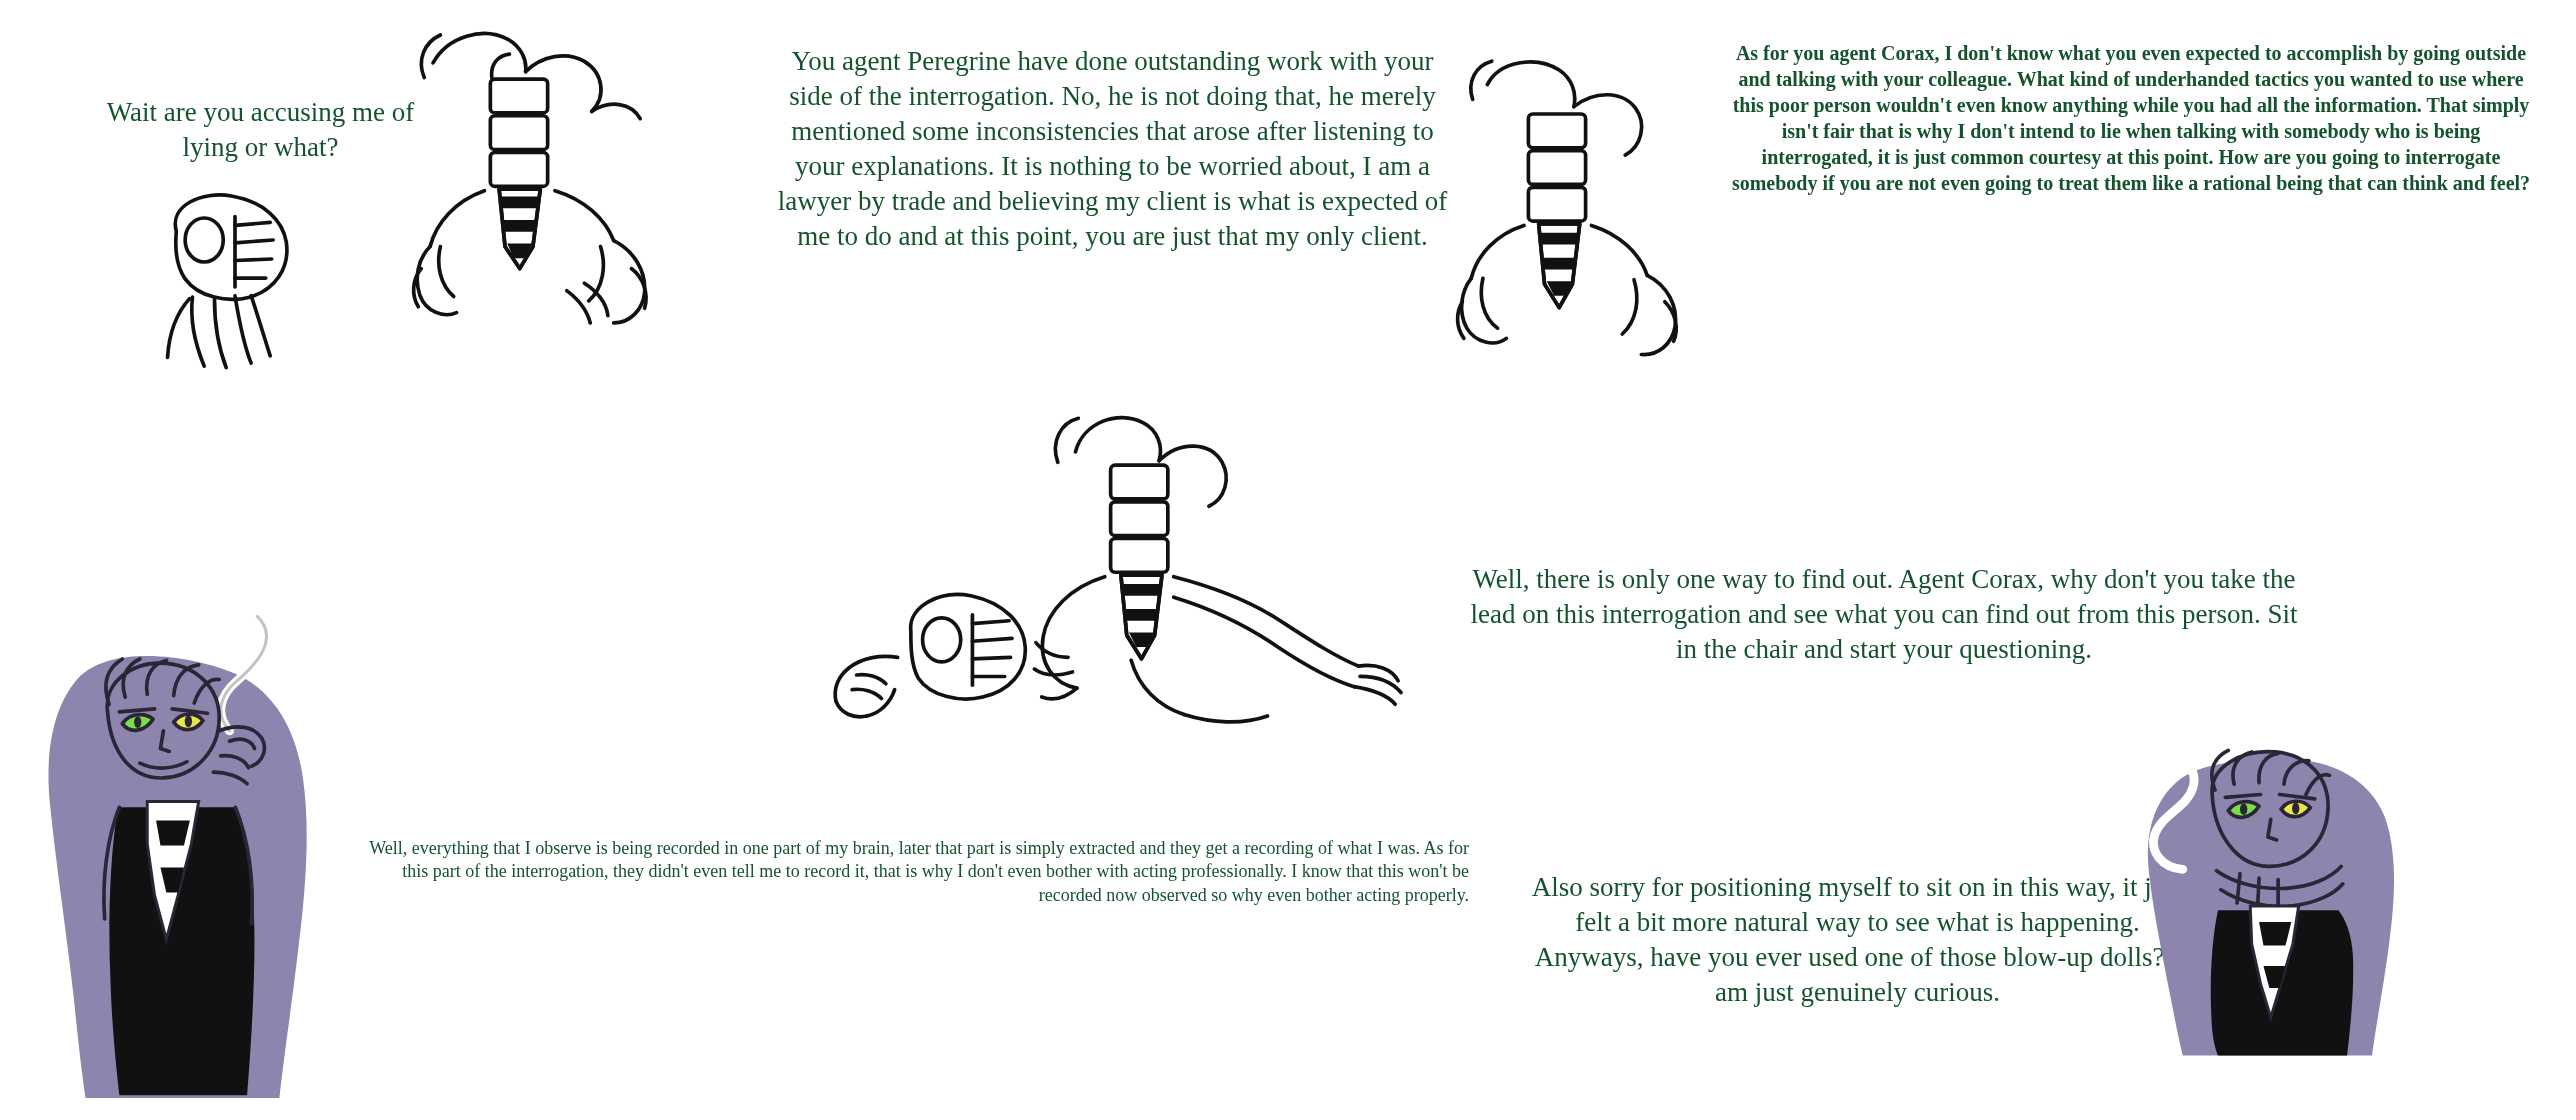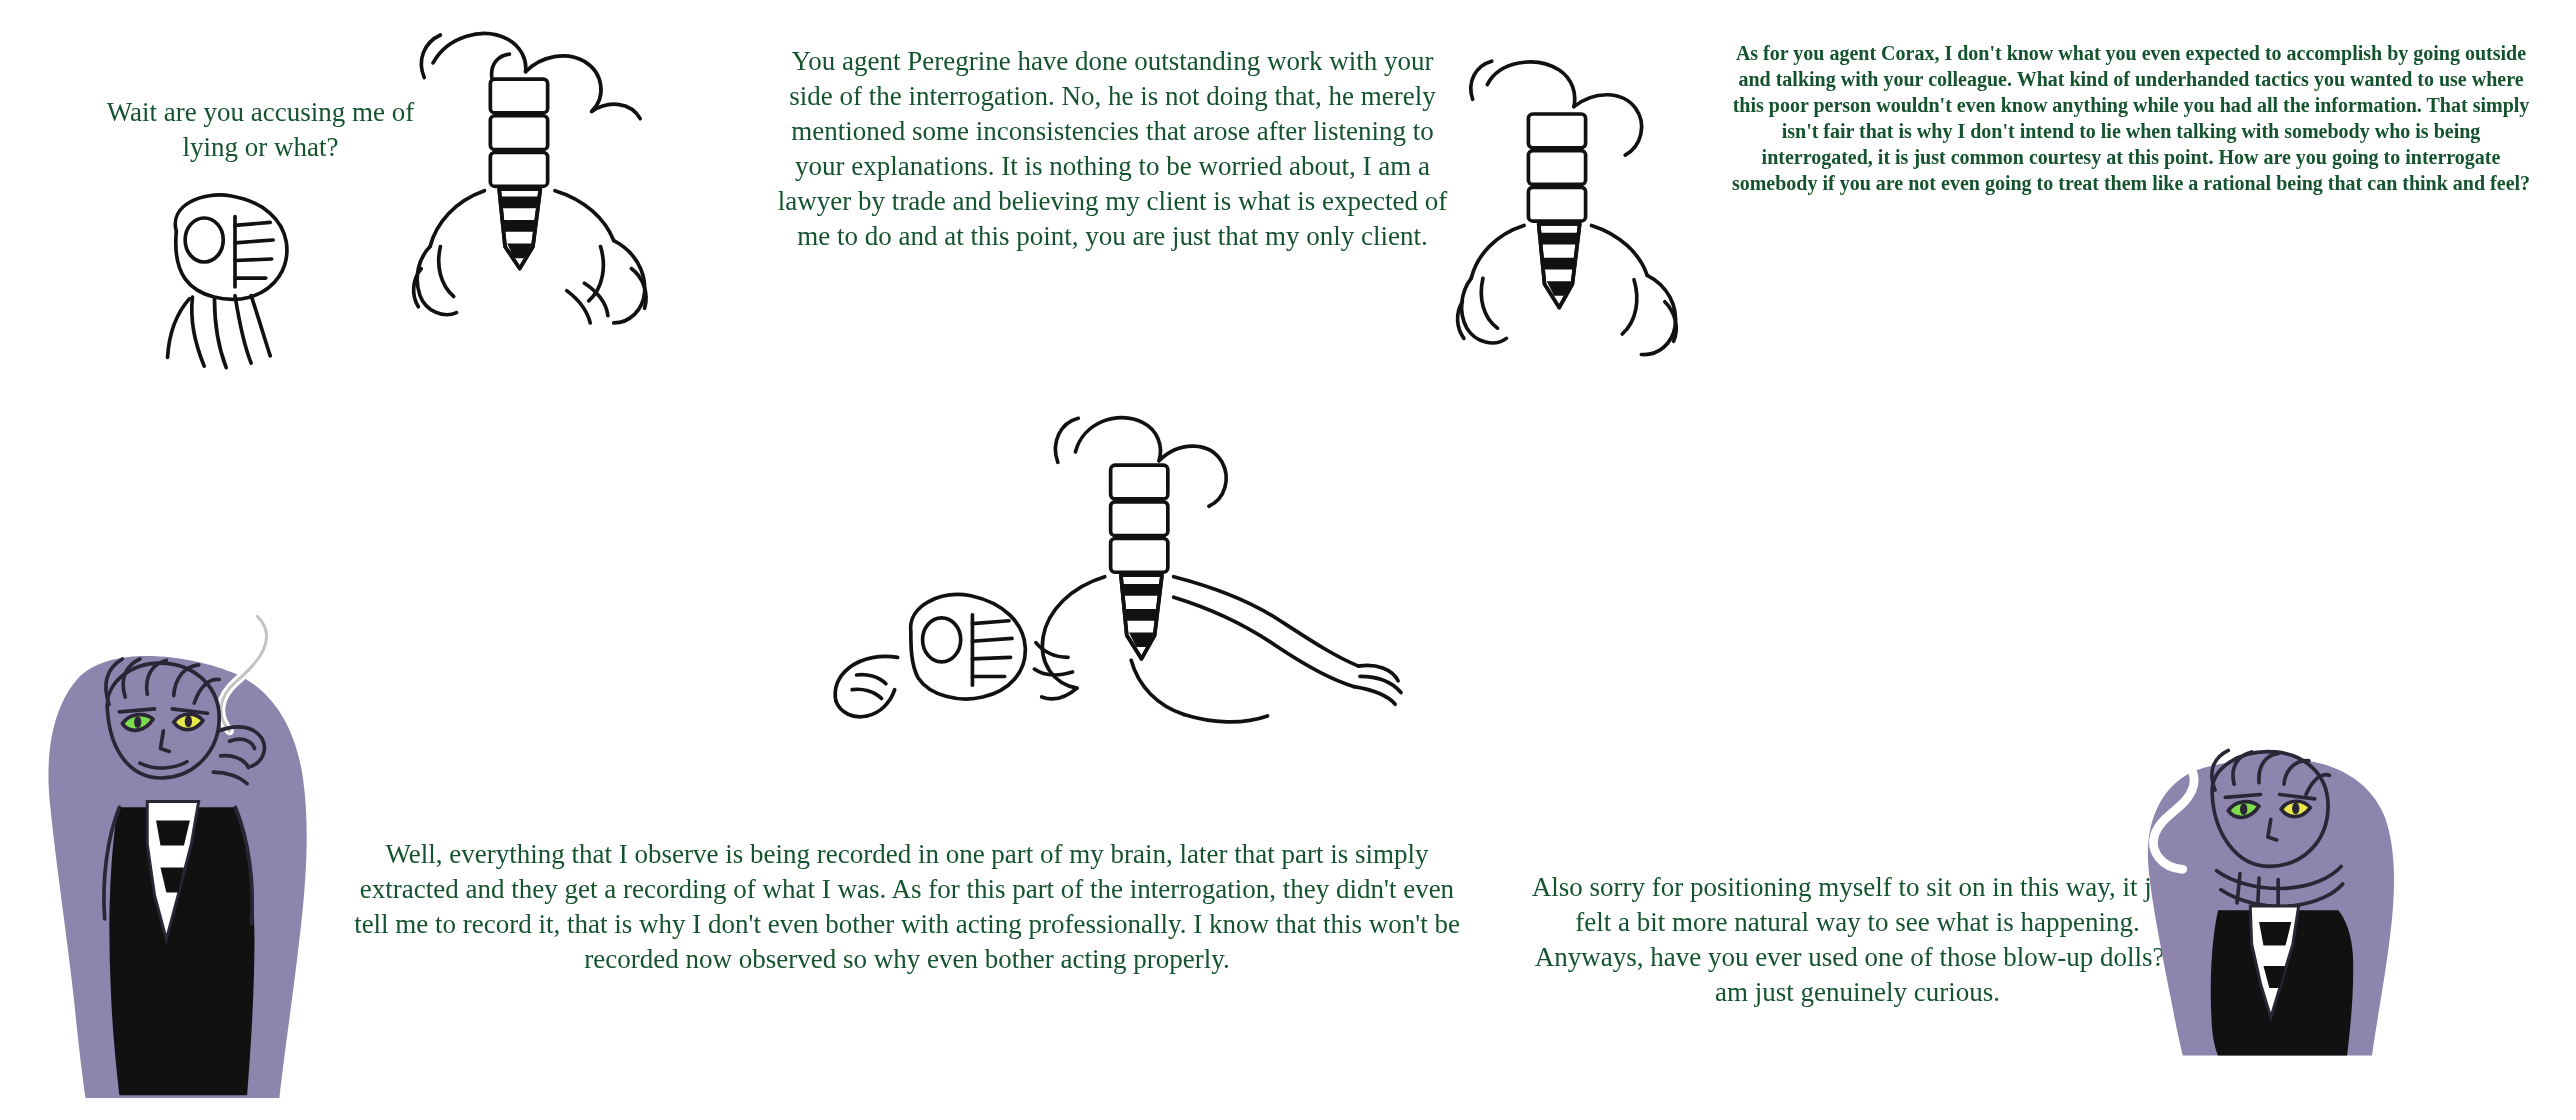--- a/index.html
+++ b/index.html
@@ -33,31 +33,32 @@
     position: absolute;
   }
   svg { display: block; overflow: visible; }
 
   
   #t-wait      { left: 88px;  top: 95px;  width: 345px; font-size: 27px; }
   #t-peregrine { left: 771px; top: 44px;   width: 683px; font-size: 27px; }
   #t-corax     { left: 1729px; top: 40px;   width: 804px; font-size: 20px; font-weight: bold; }
   #t-referring { left: 125px;  top: 422px;  width: 661px; font-size: 27px; }
   #t-findout   { left: 1469px; top: 562px;  width: 830px; font-size: 27px; }
-  #t-observe   { left: 345px;  top: 837px; width: 1124px; font-size: 27px; }
+  #t-observe   { left: 345px;  top: 837px; width: 1124px; font-size: 18px; text-align: right; }
   #t-sorry     { left: 1527px; top: 870px; width: 661px; font-size: 27px; }
 </style>
 </head>
 <body>
 
 <div class="stage">
 
   <div class="txt" id="t-wait">Wait are you accusing me of lying or what?</div>
   <div class="txt" id="t-peregrine">You agent Peregrine have done outstanding work with your side of the interrogation. No, he is not doing that, he merely mentioned some inconsistencies that arose after listening to your explanations. It is nothing to be worried about, I am a lawyer by trade and believing my client is what is expected of me to do and at this point, you are just that my only client.</div>
   <div class="txt" id="t-corax">As for you agent Corax, I don't know what you even expected to accomplish by going outside and talking with your colleague. What kind of underhanded tactics you wanted to use where this poor person wouldn't even know anything while you had all the information. That simply isn't fair that is why I don't intend to lie when talking with somebody who is being interrogated, it is just common courtesy at this point. How are you going to interrogate somebody if you are not even going to treat them like a rational being that can think and feel?</div>
+  <div class="txt" id="t-findout">Well, there is only one way to find out. Agent Corax, why don't you take the lead on this interrogation and see what you can find out from this person. Sit in the chair and start your questioning.</div>
   <div class="txt" id="t-observe">Well, everything that I observe is being recorded in one part of my brain, later that part is simply extracted and they get a recording of what I was. As for this part of the interrogation, they didn't even tell me to record it, that is why I don't even bother with acting professionally. I know that this won't be recorded now observed so why even bother acting properly.</div>
   <div class="txt" id="t-sorry">Also sorry for positioning myself to sit on in this way, it just felt a bit more natural way to see what is happening. Anyways, have you ever used one of those blow-up dolls? I am just genuinely curious.</div>
 
   <div class="art" style="left:147px; top:187px;">
     <svg width="220" height="191" viewBox="0 0 300 260">
       <g fill="none" stroke="#111" stroke-width="5" stroke-linecap="round" stroke-linejoin="round">
         <path d="M40 60 C30 25 75 5 115 12 C160 20 185 45 190 75 C195 110 175 140 140 150 C110 158 70 150 52 125 C40 108 38 82 40 60 Z"></path>
         <ellipse cx="78" cy="72" rx="26" ry="30"></ellipse>
         <path d="M120 52 L168 48 M120 76 L172 72 M120 100 L170 98 M120 124 L162 124"></path>
         <path d="M120 40 L120 136"></path>

